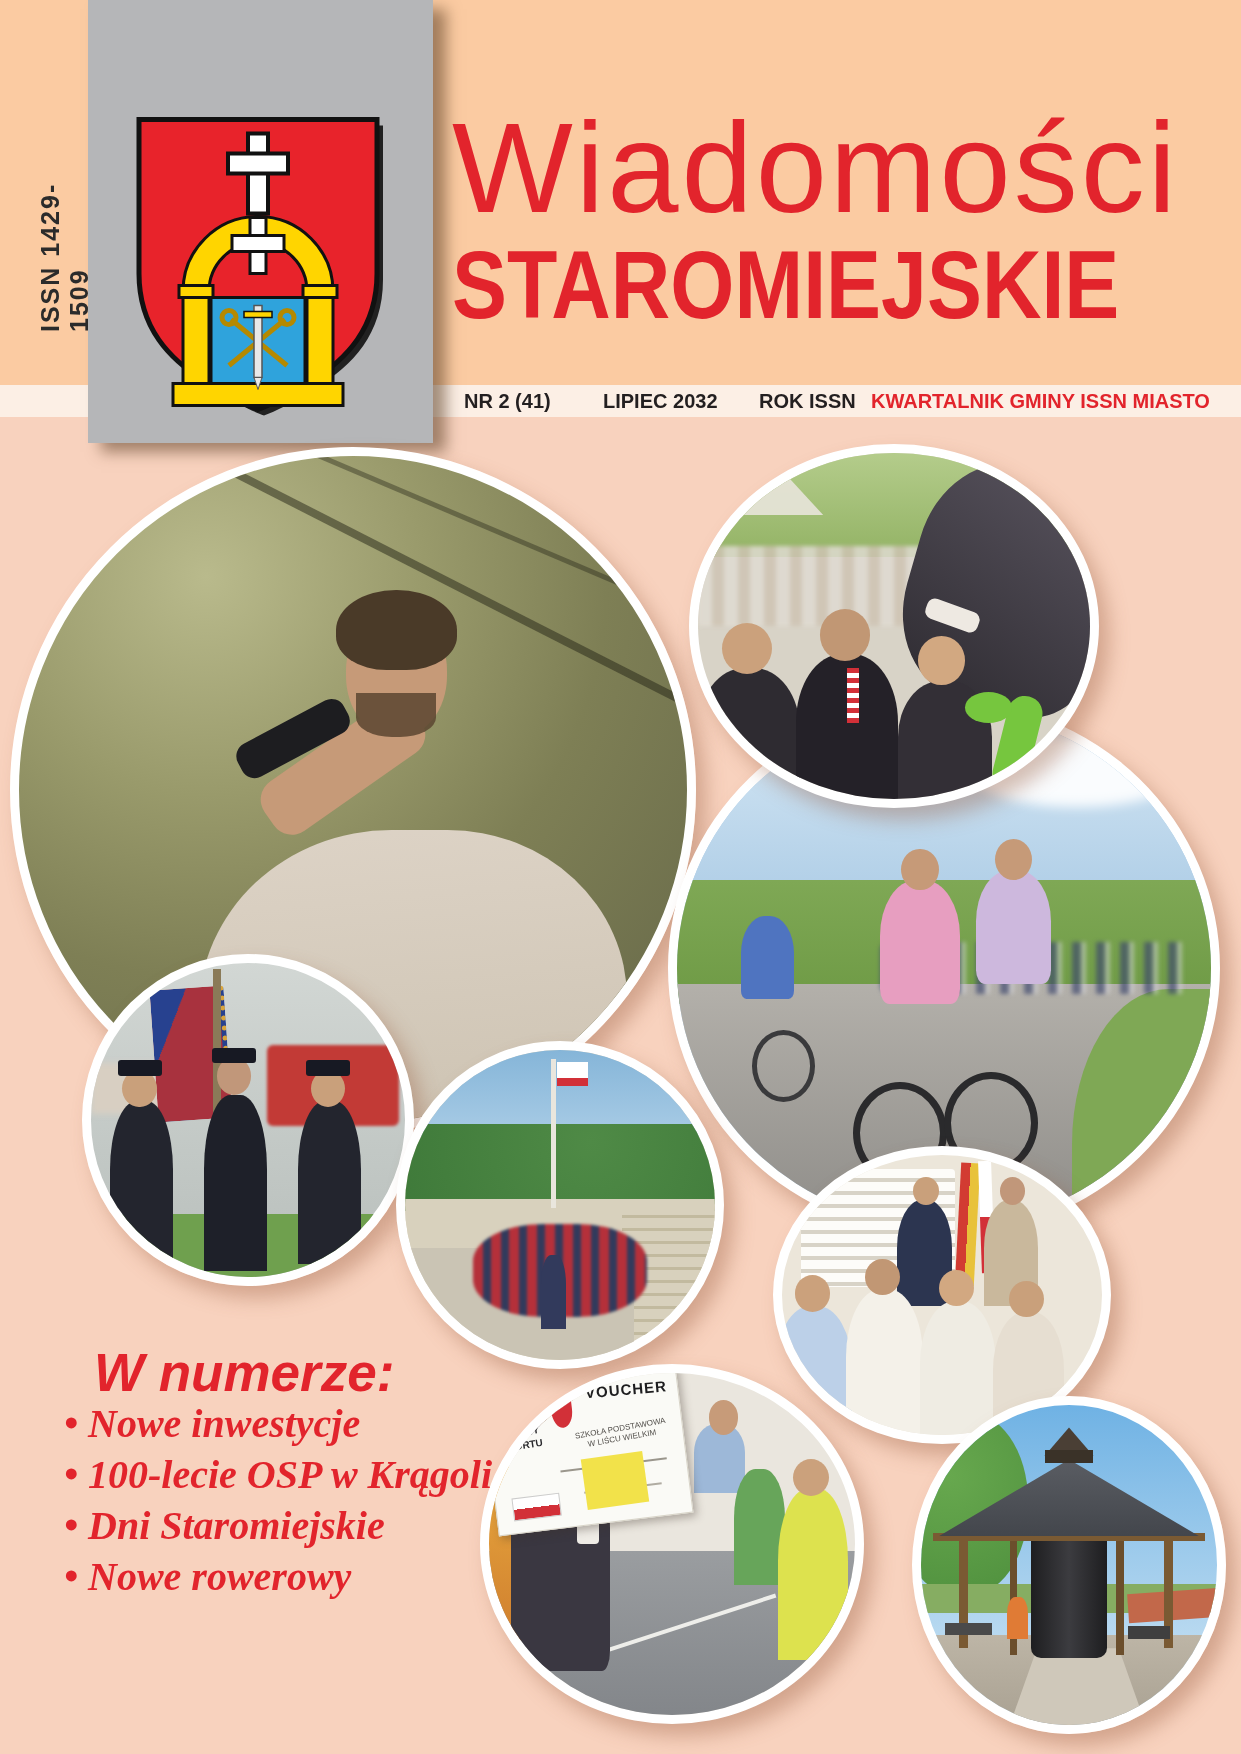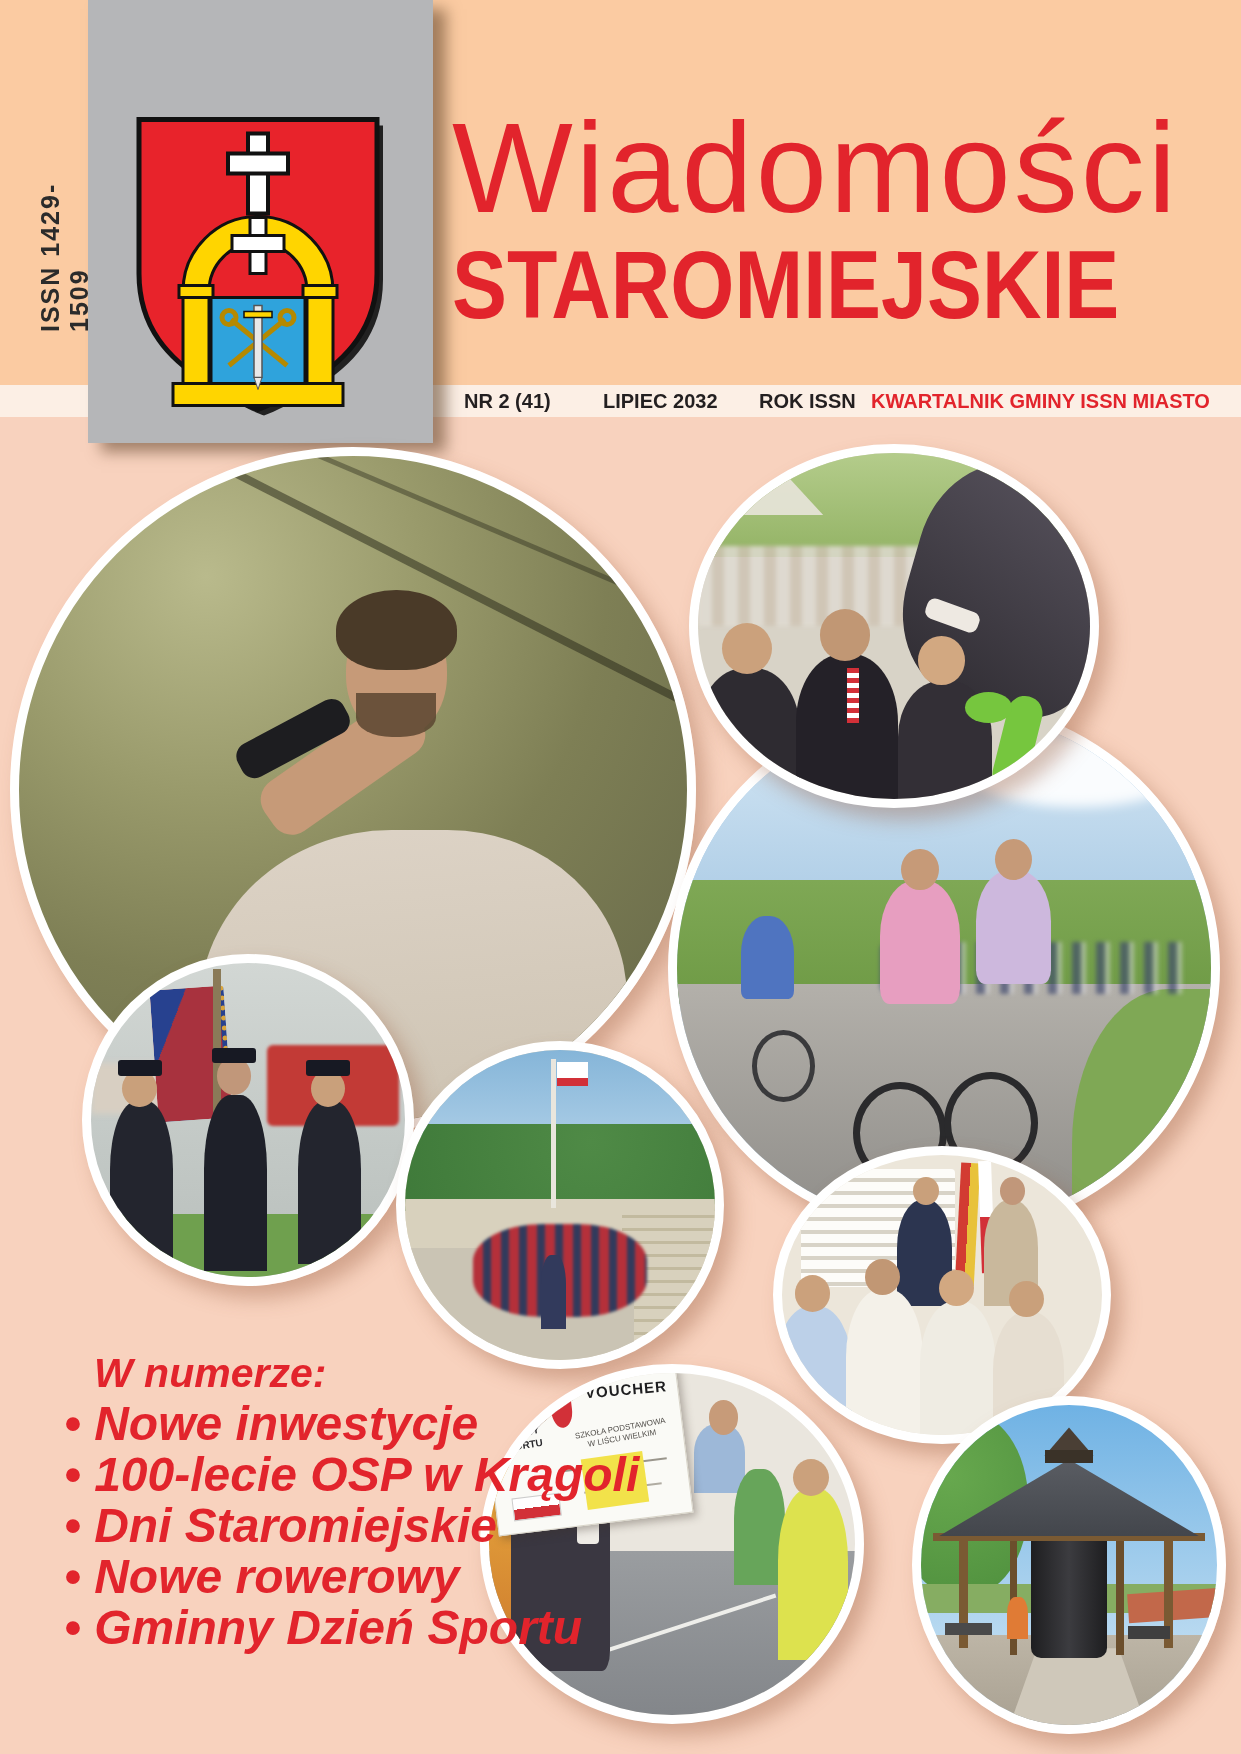--- a/index.html
+++ b/index.html
@@ -180,22 +180,22 @@
   .gazebo .p4{left:82%;top:42%;width:3%;height:34%;background:var(--c3,#7a5a33);}
   .gazebo .core{left:37%;top:37%;width:26%;height:42%;border-radius:10px;
     background:linear-gradient(90deg,#1e1e20,#3c3c40 50%,#1e1e20);}
   .gazebo .bench1{left:8%;top:68%;width:16%;height:4%;background:#4a4a4a;}
   .gazebo .bench2{left:70%;top:69%;width:14%;height:4%;background:#3f3f3f;}
   .gazebo .fig{left:29%;top:60%;width:7%;height:13%;background:#e07b35;border-radius:40% 40% 0 0;}
 
   
   .toc{position:absolute;left:64px;top:1348px;width:430px;color:var(--c-red,#E2242C);
     font-weight:bold;font-style:italic;z-index:9;}
-  .toc-heading{font-size:41px;line-height:50px;margin-left:30px;}
-  .toc-item{font-size:48px;line-height:51px;white-space:nowrap;}
+  .toc-heading{font-size:53px;line-height:50px;margin-left:30px;}
+  .toc-item{font-size:40px;line-height:51px;white-space:nowrap;font-family:Liberation Serif, serif;}
   .toc-item::before{content:"• ";}
 </style>
 </head>
 <body>
 
 <div class="page" style="--c-header: #FBCBA2; --c-bar: #FCEFE5; --c-main: #F8D2BE; --c-red: #E2242C; --c-gray: #B5B6B8; --c-ink: #231F20;">
 
   <div class="bg-header"></div>
   <div class="bg-bar"></div>
   <div class="bg-main"></div>
@@ -386,16 +386,15 @@
     <i class="bench2"></i>
     <i class="fig"></i>
   </div>
 
   <div class="toc">
     <div class="toc-heading">W numerze:</div>
     <div class="toc-item">Nowe inwestycje</div>
     <div class="toc-item">100-lecie OSP w Krągoli</div>
     <div class="toc-item">Dni Staromiejskie</div>
     <div class="toc-item">Nowe rowerowy</div>
-    <div class="toc-item">Gminny Dzień Sportu</div>
   </div>
 
 </div>
 
 </body></html>

